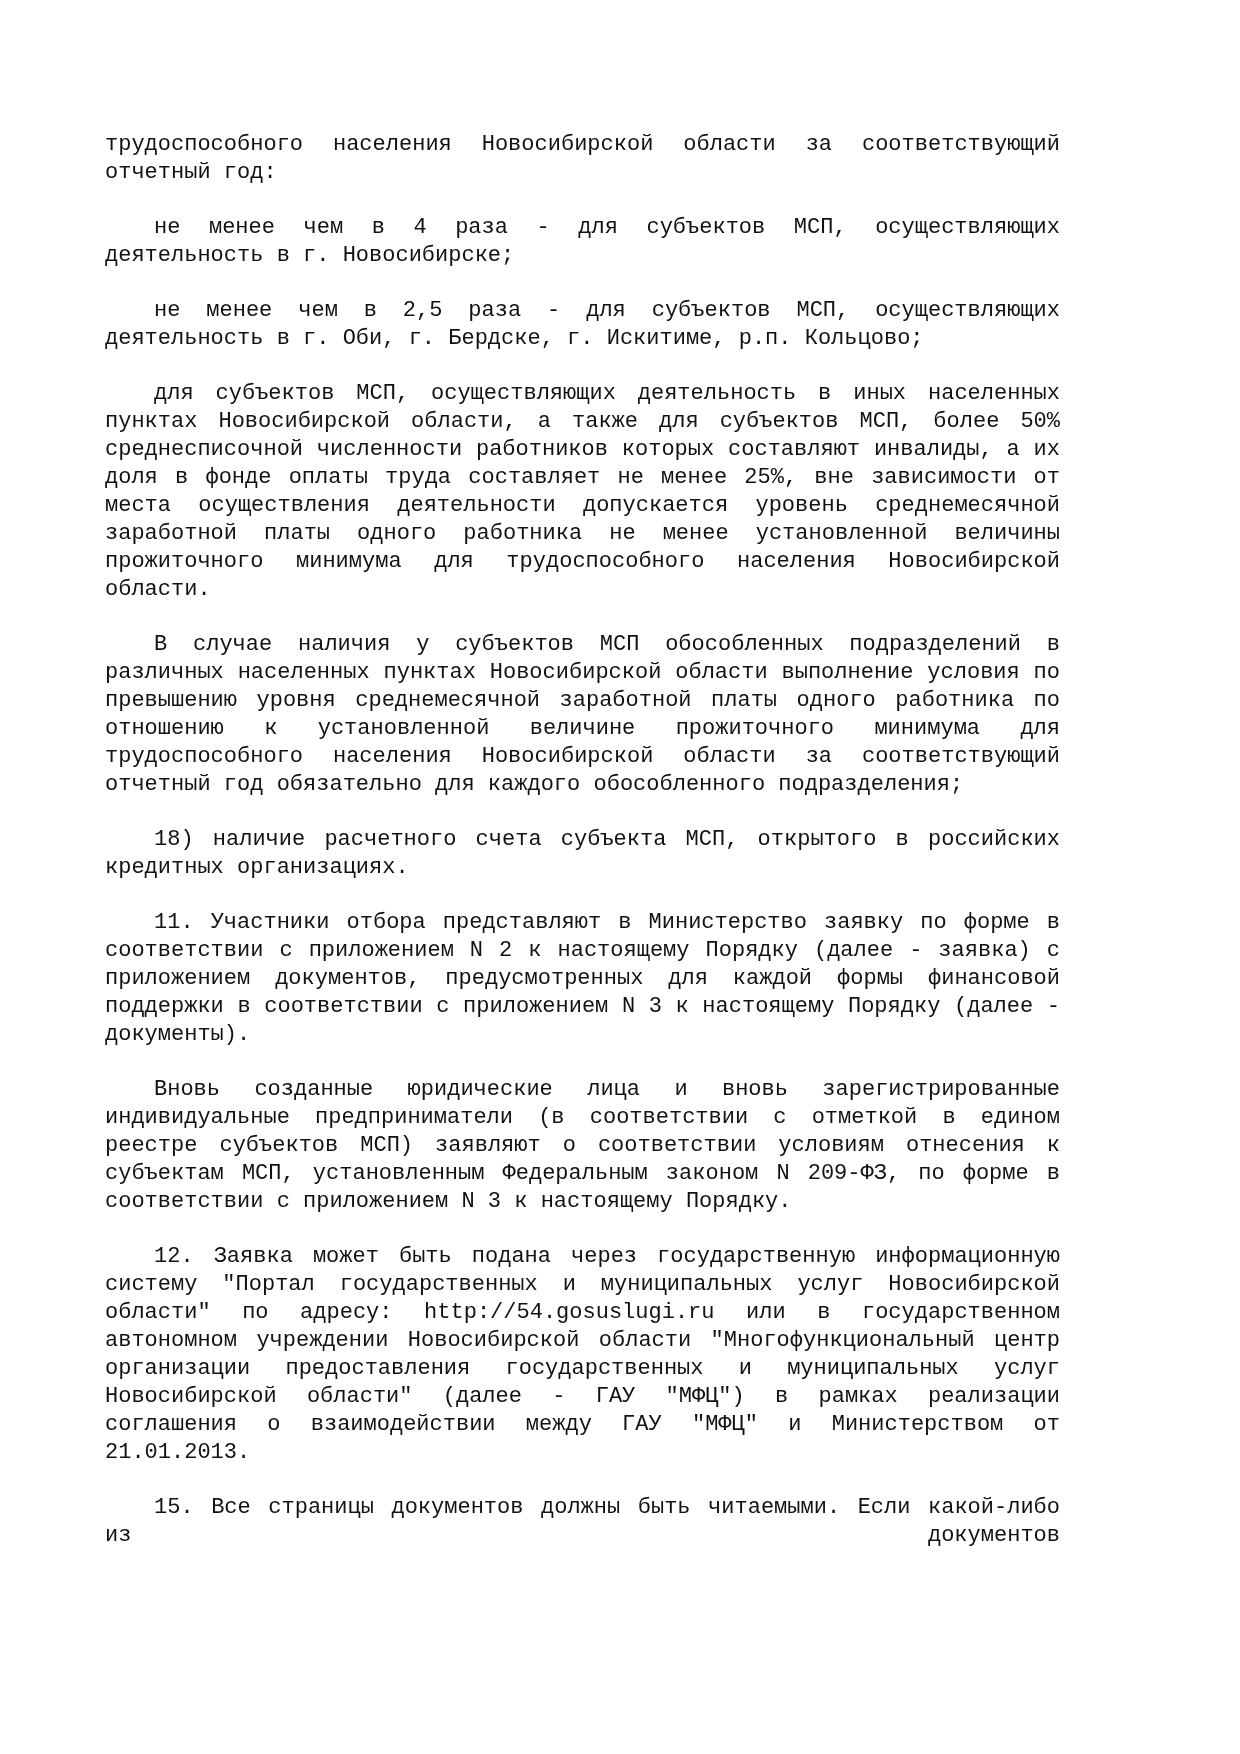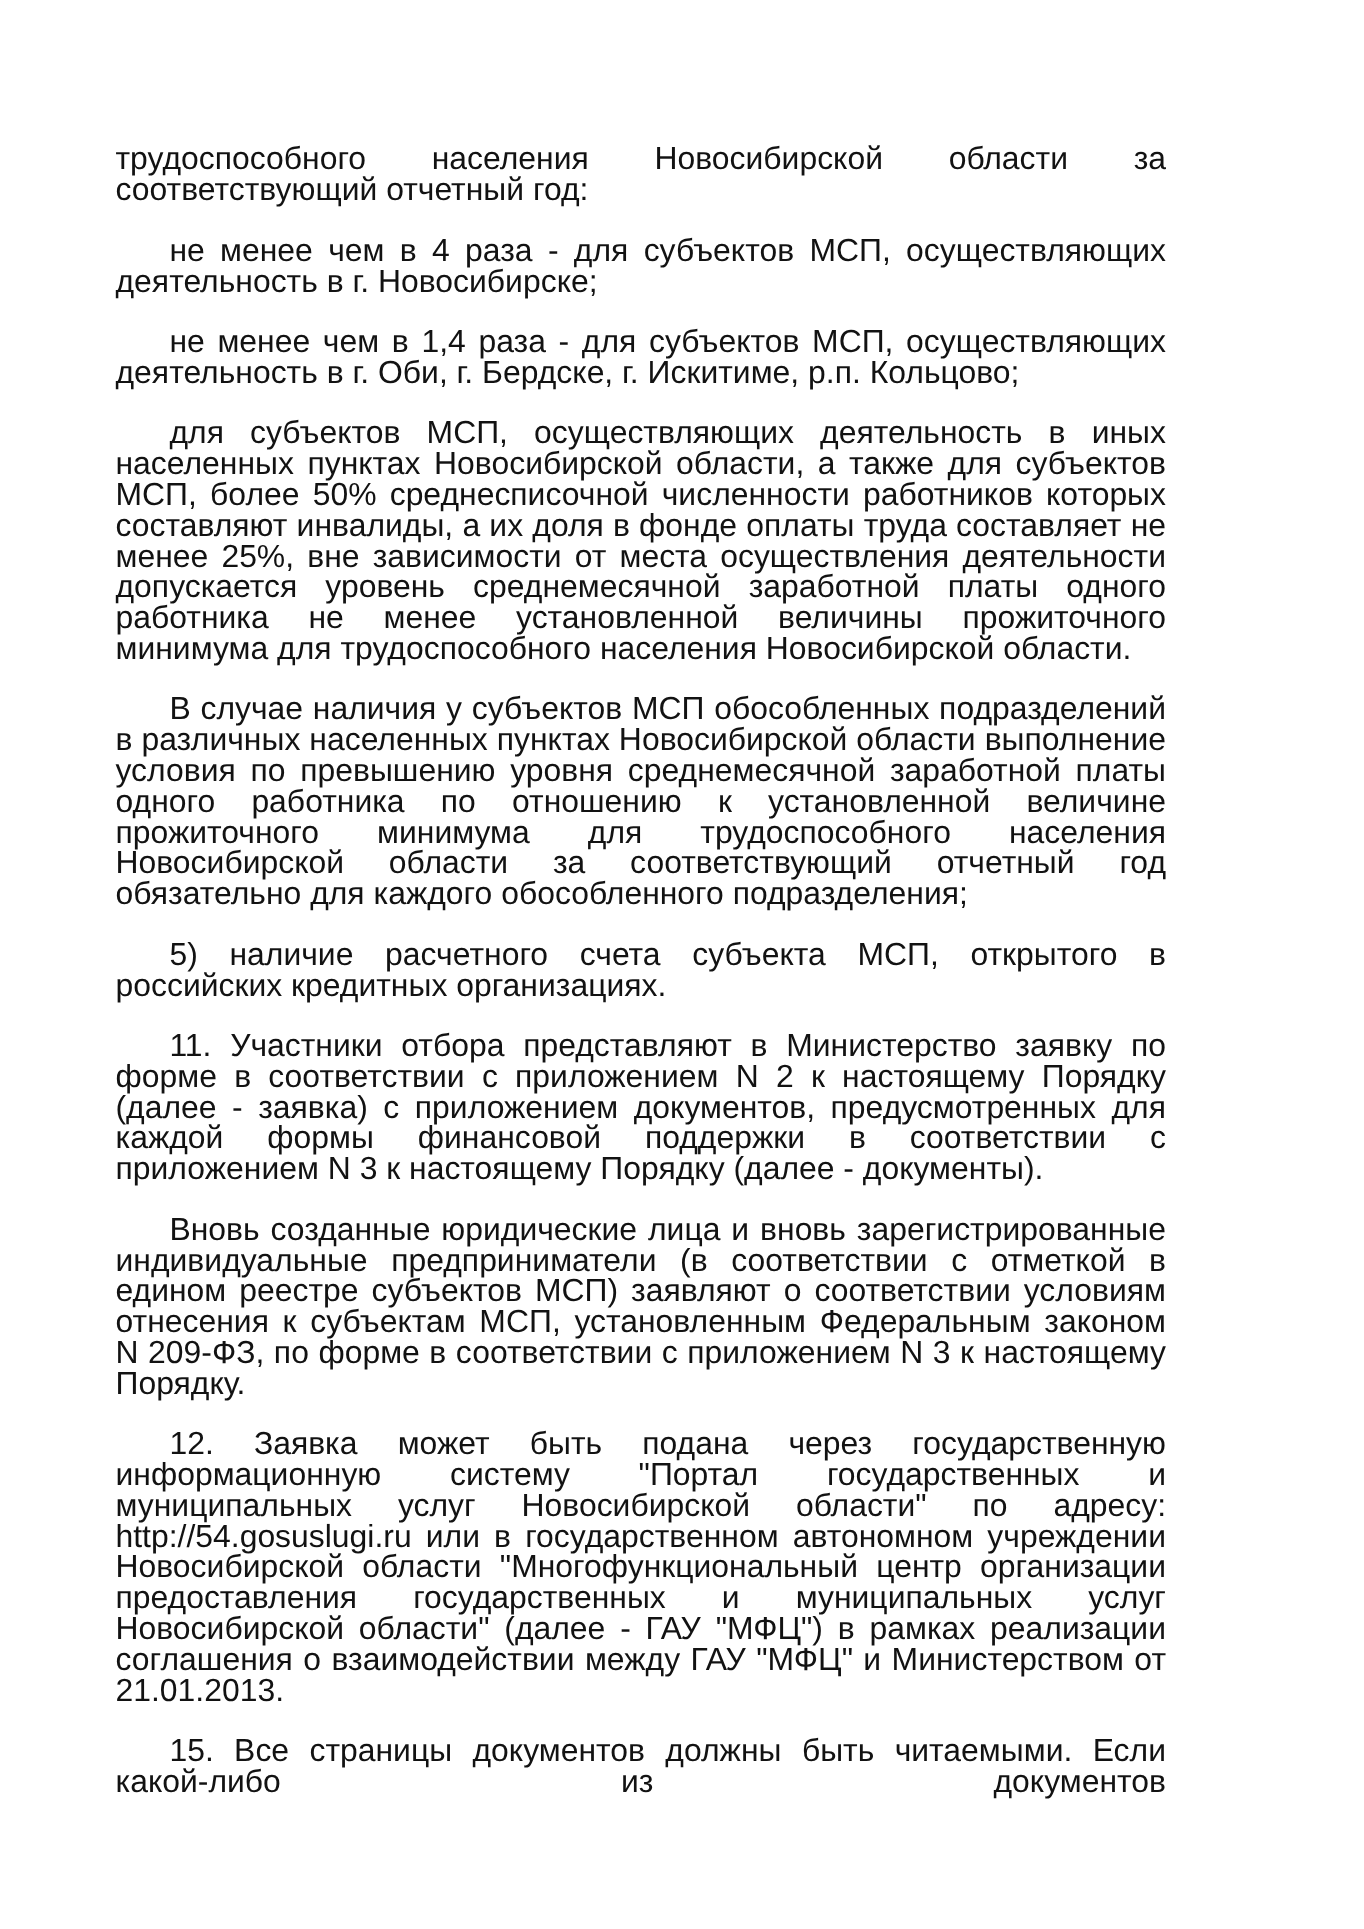--- a/index.html
+++ b/index.html
@@ -3,41 +3,41 @@
 <meta charset="utf-8">
 <style>
   * { margin: 0; padding: 0; box-sizing: border-box; }
   html, body { background: #ffffff; }
   .page {
     position: relative;
     width: 1240px;
     height: 1754px;
     background: #ffffff;
     padding: 131px 180px 60px 105px;
-    font-family: Liberation Sans, sans-serif;
-    font-size: 29px;
+    font-family: Liberation Mono, monospace;
+    font-size: 22px;
     line-height: 28px;
     color: #121212;
     overflow: hidden;
   }
   .para {
     text-align: justify;
     text-indent: 49px;
     margin: 0 0 27px 0;
   }
   .para.no-indent { text-indent: 0; }
   .para.justify-last { text-align-last: justify; }
 </style>
 </head>
 <body>
 
 <div class="page">
   <p class="para no-indent">трудоспособного населения Новосибирской области за соответствующий отчетный год:</p>
   <p class="para">не менее чем в 4 раза - для субъектов МСП, осуществляющих деятельность в г. Новосибирске;</p>
-  <p class="para">не менее чем в 1,4 раза - для субъектов МСП, осуществляющих деятельность в г. Оби, г. Бердске, г. Искитиме, р.п. Кольцово;</p>
+  <p class="para">не менее чем в 2,5 раза - для субъектов МСП, осуществляющих деятельность в г. Оби, г. Бердске, г. Искитиме, р.п. Кольцово;</p>
   <p class="para">для субъектов МСП, осуществляющих деятельность в иных населенных пунктах Новосибирской области, а также для субъектов МСП, более 50% среднесписочной численности работников которых составляют инвалиды, а их доля в фонде оплаты труда составляет не менее 25%, вне зависимости от места осуществления деятельности допускается уровень среднемесячной заработной платы одного работника не менее установленной величины прожиточного минимума для трудоспособного населения Новосибирской области.</p>
   <p class="para">В случае наличия у субъектов МСП обособленных подразделений в различных населенных пунктах Новосибирской области выполнение условия по превышению уровня среднемесячной заработной платы одного работника по отношению к установленной величине прожиточного минимума для трудоспособного населения Новосибирской области за соответствующий отчетный год обязательно для каждого обособленного подразделения;</p>
-  <p class="para">5) наличие расчетного счета субъекта МСП, открытого в российских кредитных организациях.</p>
+  <p class="para">18) наличие расчетного счета субъекта МСП, открытого в российских кредитных организациях.</p>
   <p class="para">11. Участники отбора представляют в Министерство заявку по форме в соответствии с приложением N 2 к настоящему Порядку (далее - заявка) с приложением документов, предусмотренных для каждой формы финансовой поддержки в соответствии с приложением N 3 к настоящему Порядку (далее - документы).</p>
   <p class="para">Вновь созданные юридические лица и вновь зарегистрированные индивидуальные предприниматели (в соответствии с отметкой в едином реестре субъектов МСП) заявляют о соответствии условиям отнесения к субъектам МСП, установленным Федеральным законом N 209-ФЗ, по форме в соответствии с приложением N 3 к настоящему Порядку.</p>
   <p class="para">12. Заявка может быть подана через государственную информационную систему "Портал государственных и муниципальных услуг Новосибирской области" по адресу: http://54.gosuslugi.ru или в государственном автономном учреждении Новосибирской области "Многофункциональный центр организации предоставления государственных и муниципальных услуг Новосибирской области" (далее - ГАУ "МФЦ") в рамках реализации соглашения о взаимодействии между ГАУ "МФЦ" и Министерством от 21.01.2013.</p>
   <p class="para justify-last">15. Все страницы документов должны быть читаемыми. Если какой-либо из документов</p>
 </div>
 
 </body></html>

